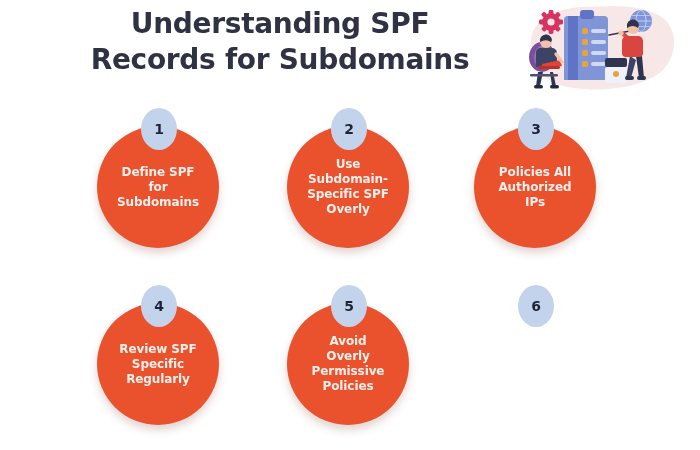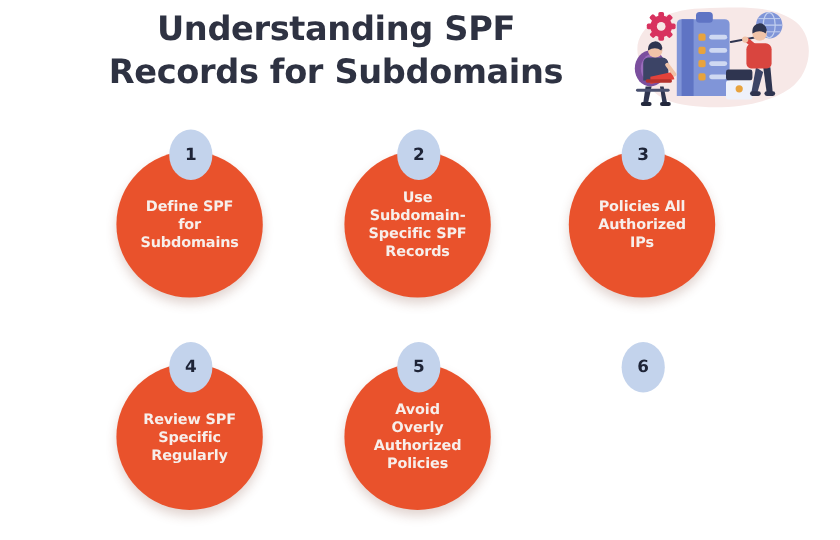--- a/index.html
+++ b/index.html
@@ -217,21 +217,21 @@
       <div class="badge">
         <span class="badge-num">1</span>
       </div>
     </div>
 
     <div class="step step-r1 step-c2">
       <div class="circle">
         <div class="circle-label">Use
 Subdomain-
 Specific SPF
-Records</div>
+Overly</div>
       </div>
       <div class="badge">
         <span class="badge-num">2</span>
       </div>
     </div>
 
     <div class="step step-r1 step-c3">
       <div class="circle">
         <div class="circle-label">Policies All
 Authorized
@@ -250,21 +250,21 @@
       </div>
       <div class="badge">
         <span class="badge-num">4</span>
       </div>
     </div>
 
     <div class="step step-r2 step-c2">
       <div class="circle">
         <div class="circle-label">Avoid
 Overly
-Authorized
+Permissive
 Policies</div>
       </div>
       <div class="badge">
         <span class="badge-num">5</span>
       </div>
     </div>
 
     <div class="step step-r2 step-c3">
       <div class="badge">
         <span class="badge-num">6</span>

